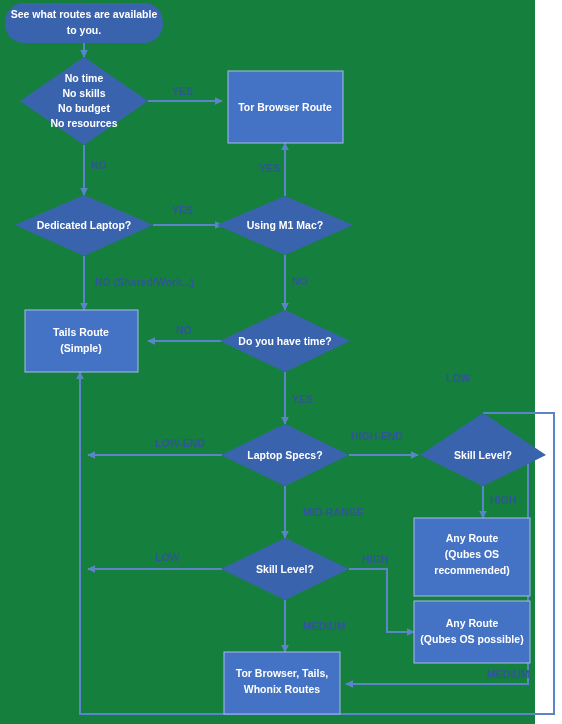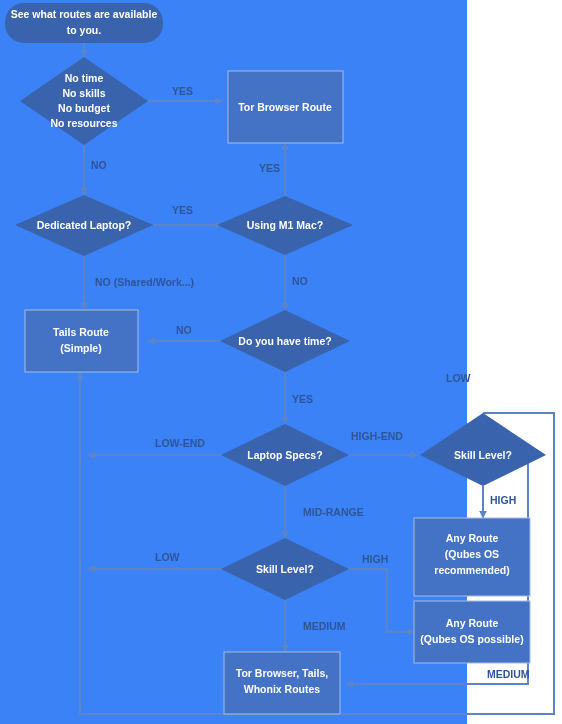--- a/index.html
+++ b/index.html
@@ -1,20 +1,20 @@
 <!DOCTYPE html>
 <html><head>
 <meta charset="utf-8">
 <style>
   html,body{margin:0;padding:0;background:#ffffff;}
   body{
     width:562px;height:724px;overflow:hidden;
     font-family:"Liberation Sans", sans-serif;
   }
-  #stage{position:relative;width:467px;height:724px;background:#3b82f6;}
+  #stage{position:relative;width:535px;height:724px;background:#15803d;}
   svg{display:block;}
   .node-text{
     fill:#ffffff;font-family:"Liberation Sans",sans-serif;
     font-weight:bold;text-anchor:middle;dominant-baseline:middle;
   }
   .edge-label{
     fill:#2F5597;font-family:"Liberation Sans",sans-serif;
     font-weight:bold;font-size:10.5px;
   }
   .shape-box{fill:#4472C4;stroke:#A6BCE4;stroke-width:1;}

